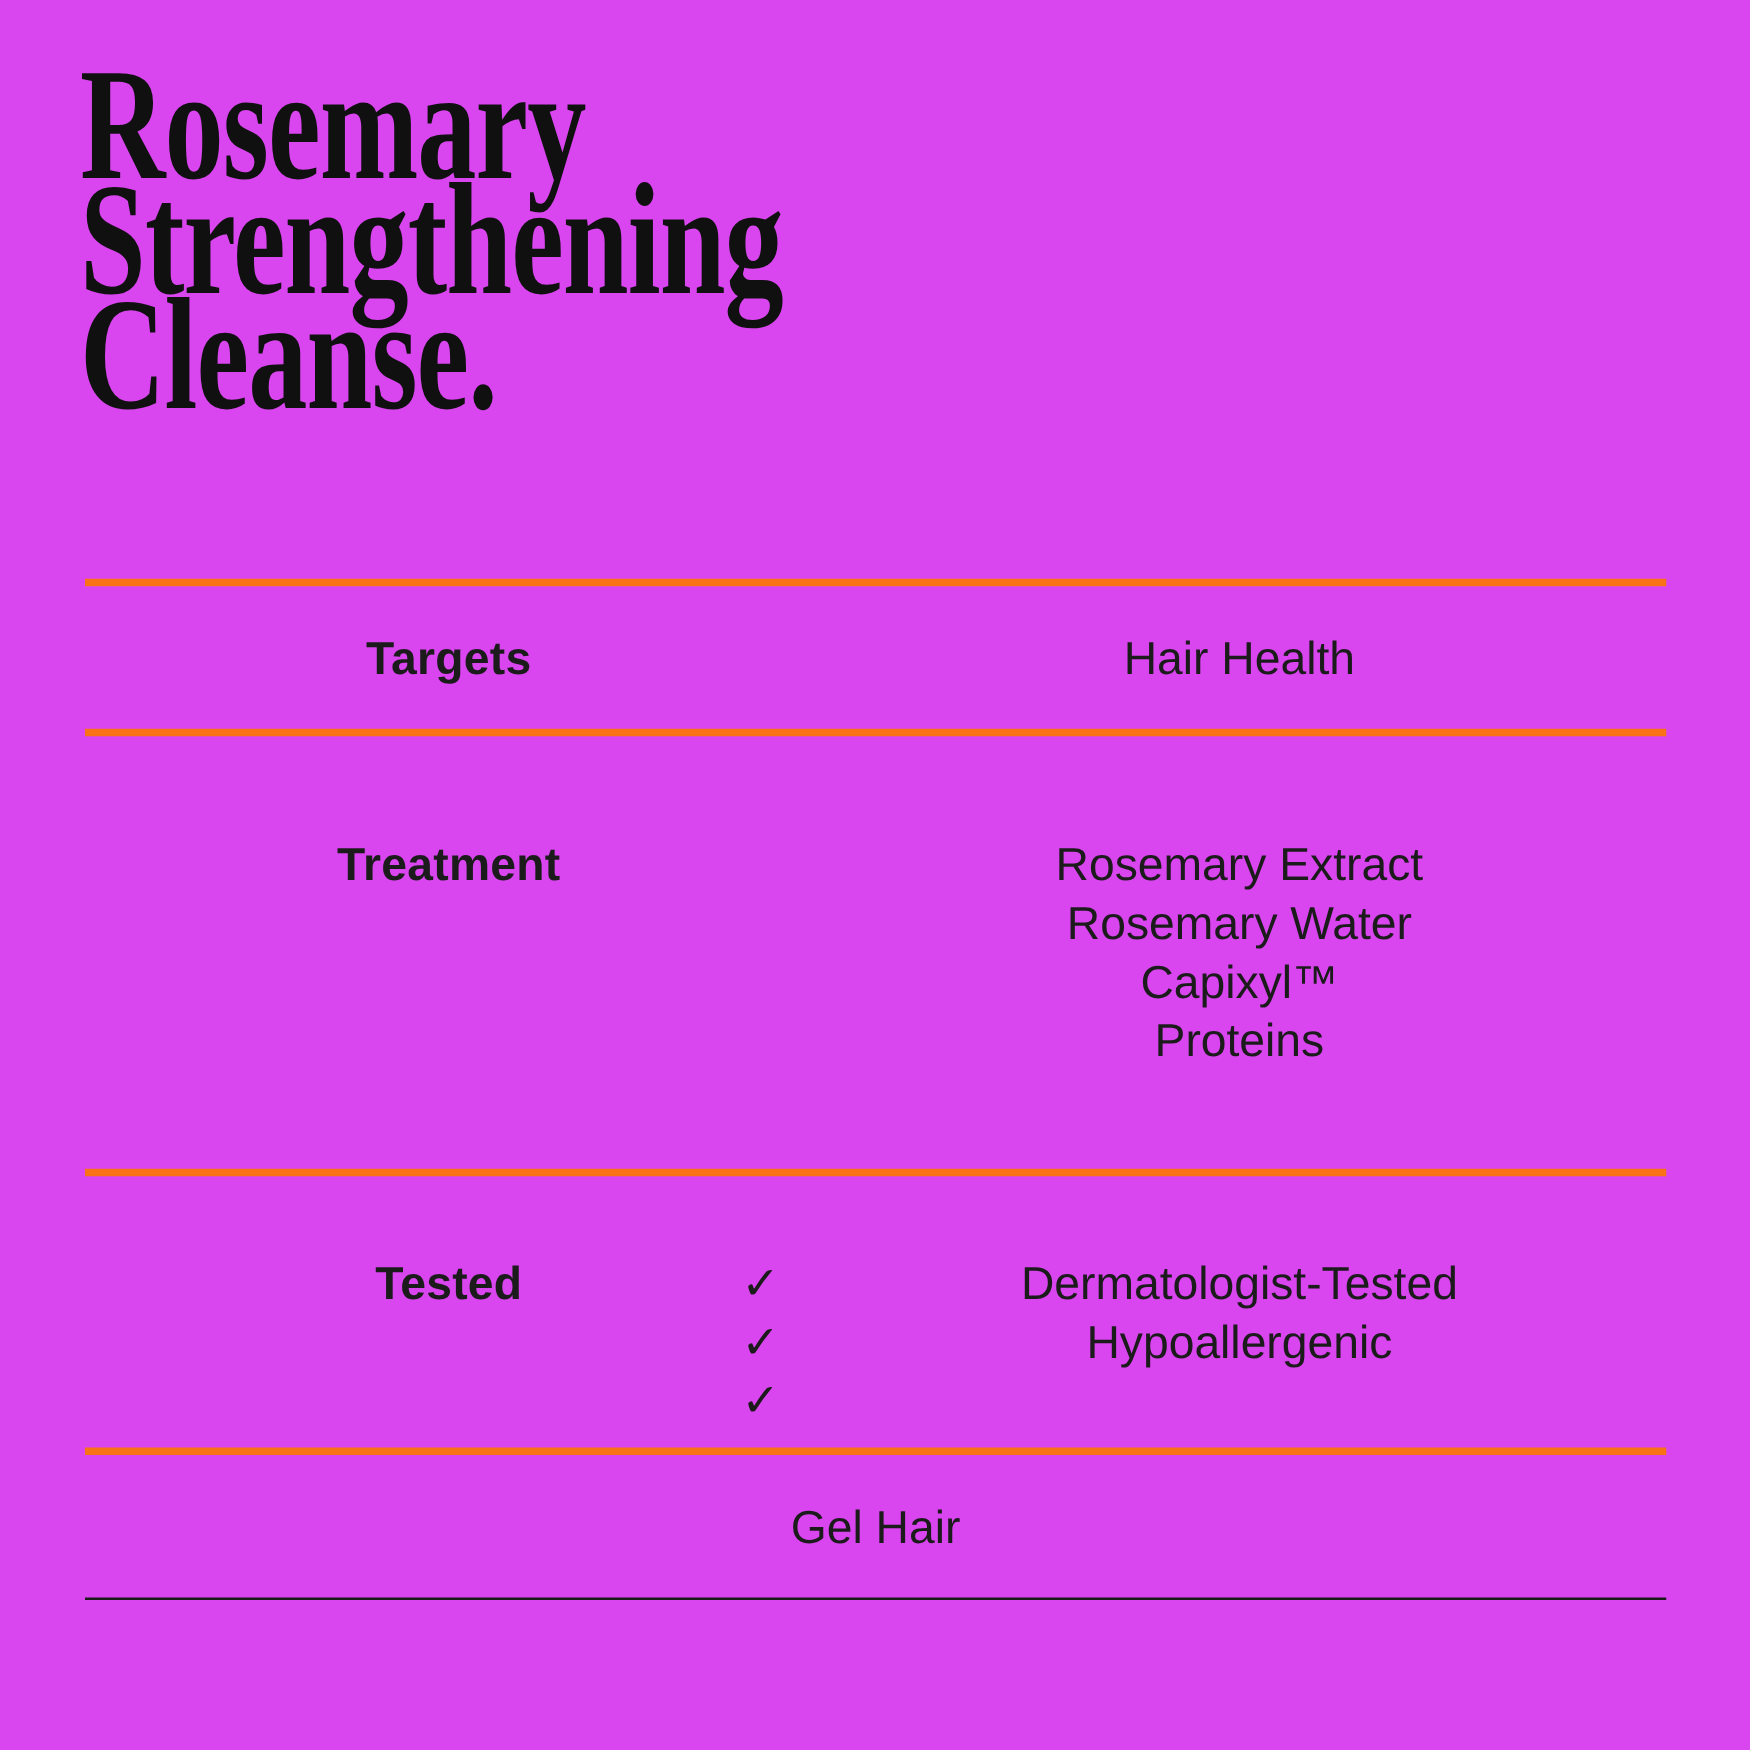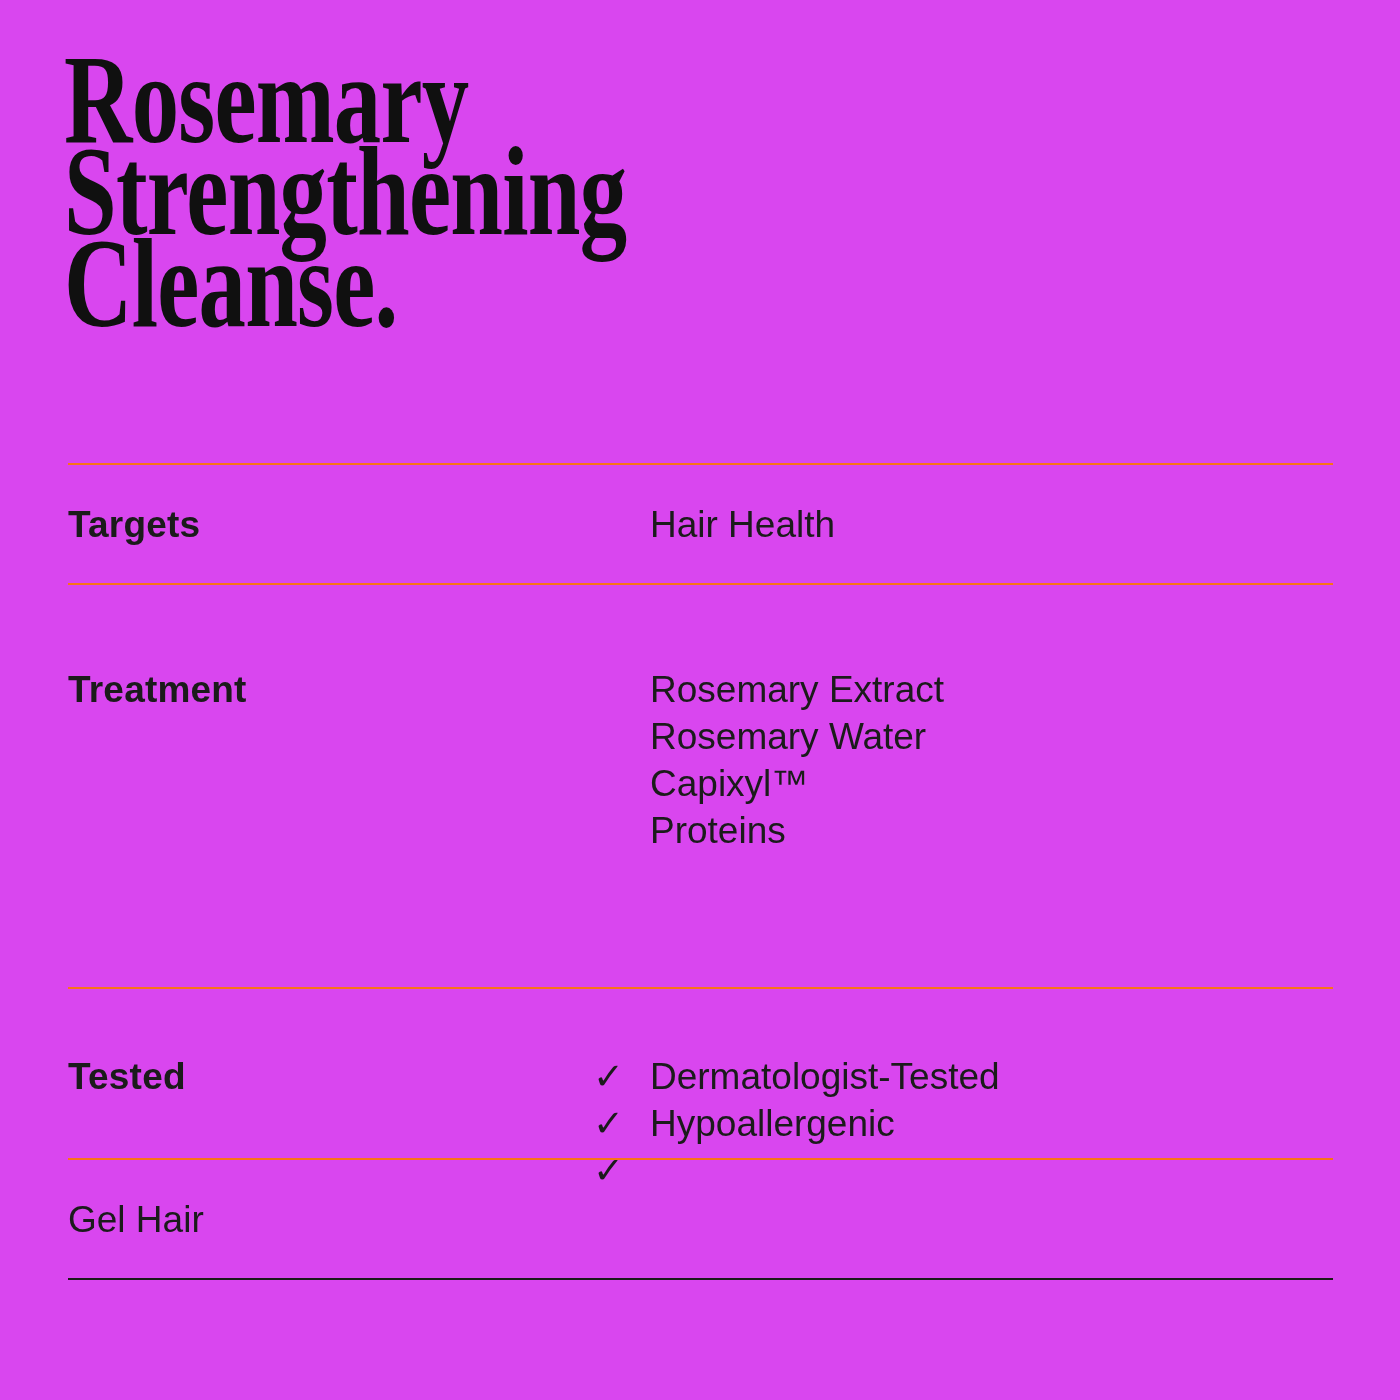--- a/index.html
+++ b/index.html
@@ -35,24 +35,25 @@
     transform: scaleX(0.74);
     transform-origin: left top;
     white-space: nowrap;
   }
 
   
   .spec-row {
     position: absolute;
     left: 68px;
     width: 1265px;
-    border-top: 2px solid #f97316;
+    border-top: 6px solid #f97316;
     display: flex;
     align-items: center;
     box-sizing: border-box;
+    text-align: center;
   }
   .row-inner {
     display: flex;
     align-items: flex-start;
     width: 100%;
   }
   .spec-label {
     width: 582px;
     flex: 0 0 582px;
     font-weight: 700;
@@ -82,21 +83,21 @@
     position: absolute;
     left: 68px;
     top: 1278px;
     width: 1265px;
     height: 2px;
     background: #1a1a1a;
   }
 
   .row-targets   { top: 463px;  height: 120px; }
   .row-treatment { top: 583px;  height: 352px; }
-  .row-tested    { top: 987px;  height: 223px; }
+  .row-tested    { top: 935px;  height: 223px; }
   .row-texture   { top: 1158px; height: 120px; }
 </style>
 </head>
 <body>
 
 <div class="page">
 
   <div class="product-title">
     <div>Rosemary</div>
     <div>Strengthening</div>

